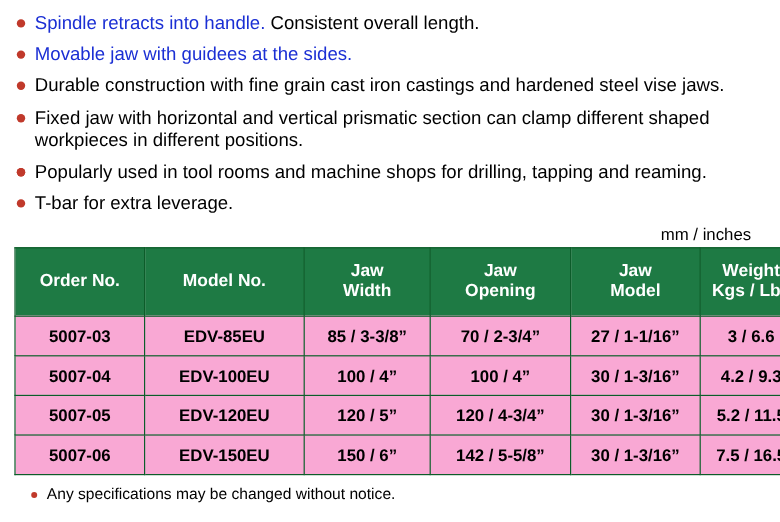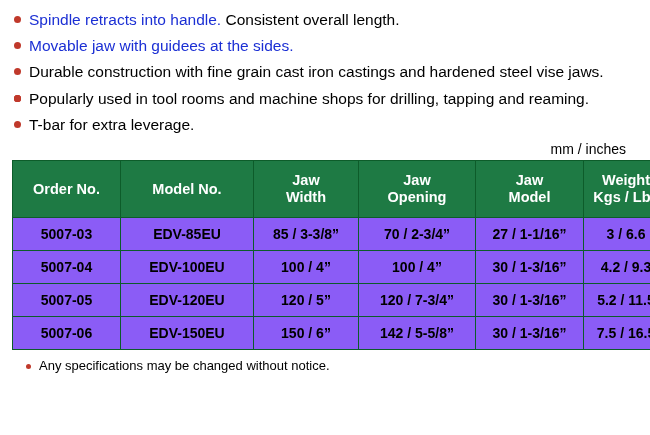--- a/index.html
+++ b/index.html
@@ -80,21 +80,21 @@
   .spec-table thead th {
     background: #1e7a44;
     color: #ffffff;
     font-size: 14.5px;
     font-weight: bold;
     padding: 6px 2px;
     line-height: 1.15;
     height: 44px;
   }
   .spec-table tbody td {
-    background: #8b5cf6;
+    background: #f9a8d4;
     color: #000000;
     font-size: 14px;
     font-weight: bold;
     padding: 5px 2px;
     height: 22px;
   }
   .col-0 { width: 103px; margin-left: 40px; }
   .col-1 { width: 128px; }
   .col-2 { width: 100px; }
   .col-3 { width: 112px; }
@@ -128,21 +128,21 @@
     <li class="bullet-item">
       <span class="bullet-dot"></span><span class="lead">Spindle retracts into handle.</span><span class="rest"> Consistent overall length.</span>
     </li>
     <li class="bullet-item blue">
       <span class="bullet-dot"></span><span class="lead">Movable jaw with guidees at the sides.</span><span class="rest"></span>
     </li>
     <li class="bullet-item">
       <span class="bullet-dot"></span><span class="rest">Durable construction with fine grain cast iron castings and hardened steel vise jaws.</span>
     </li>
     <li class="bullet-item">
-      <span class="bullet-dot"></span>
+      <span class="bullet-dot"></span><span class="rest">Fixed jaw with horizontal and vertical prismatic section can clamp different shaped workpieces in different positions.</span>
     </li>
     <li class="bullet-item">
       <span class="bullet-dot"></span>
     </li>
     <li class="bullet-item">
       <span class="bullet-dot"></span><span class="rest">Popularly used in tool rooms and machine shops for drilling, tapping and reaming.</span>
     </li>
     <li class="bullet-item">
       <span class="bullet-dot"></span><span class="rest">T-bar for extra leverage.</span>
     </li>
@@ -191,21 +191,21 @@
         <td class="col-1">EDV-100EU</td>
         <td class="col-2">100 / 4”</td>
         <td class="col-3">100 / 4”</td>
         <td class="col-4">30 / 1-3/16”</td>
         <td class="col-5">4.2 / 9.3</td>
       </tr>
       <tr>
         <td class="col-0">5007-05</td>
         <td class="col-1">EDV-120EU</td>
         <td class="col-2">120 / 5”</td>
-        <td class="col-3">120 / 7-3/4”</td>
+        <td class="col-3">120 / 4-3/4”</td>
         <td class="col-4">30 / 1-3/16”</td>
         <td class="col-5">5.2 / 11.5</td>
       </tr>
       <tr>
         <td class="col-0">5007-06</td>
         <td class="col-1">EDV-150EU</td>
         <td class="col-2">150 / 6”</td>
         <td class="col-3">142 / 5-5/8”</td>
         <td class="col-4">30 / 1-3/16”</td>
         <td class="col-5">7.5 / 16.5</td>

